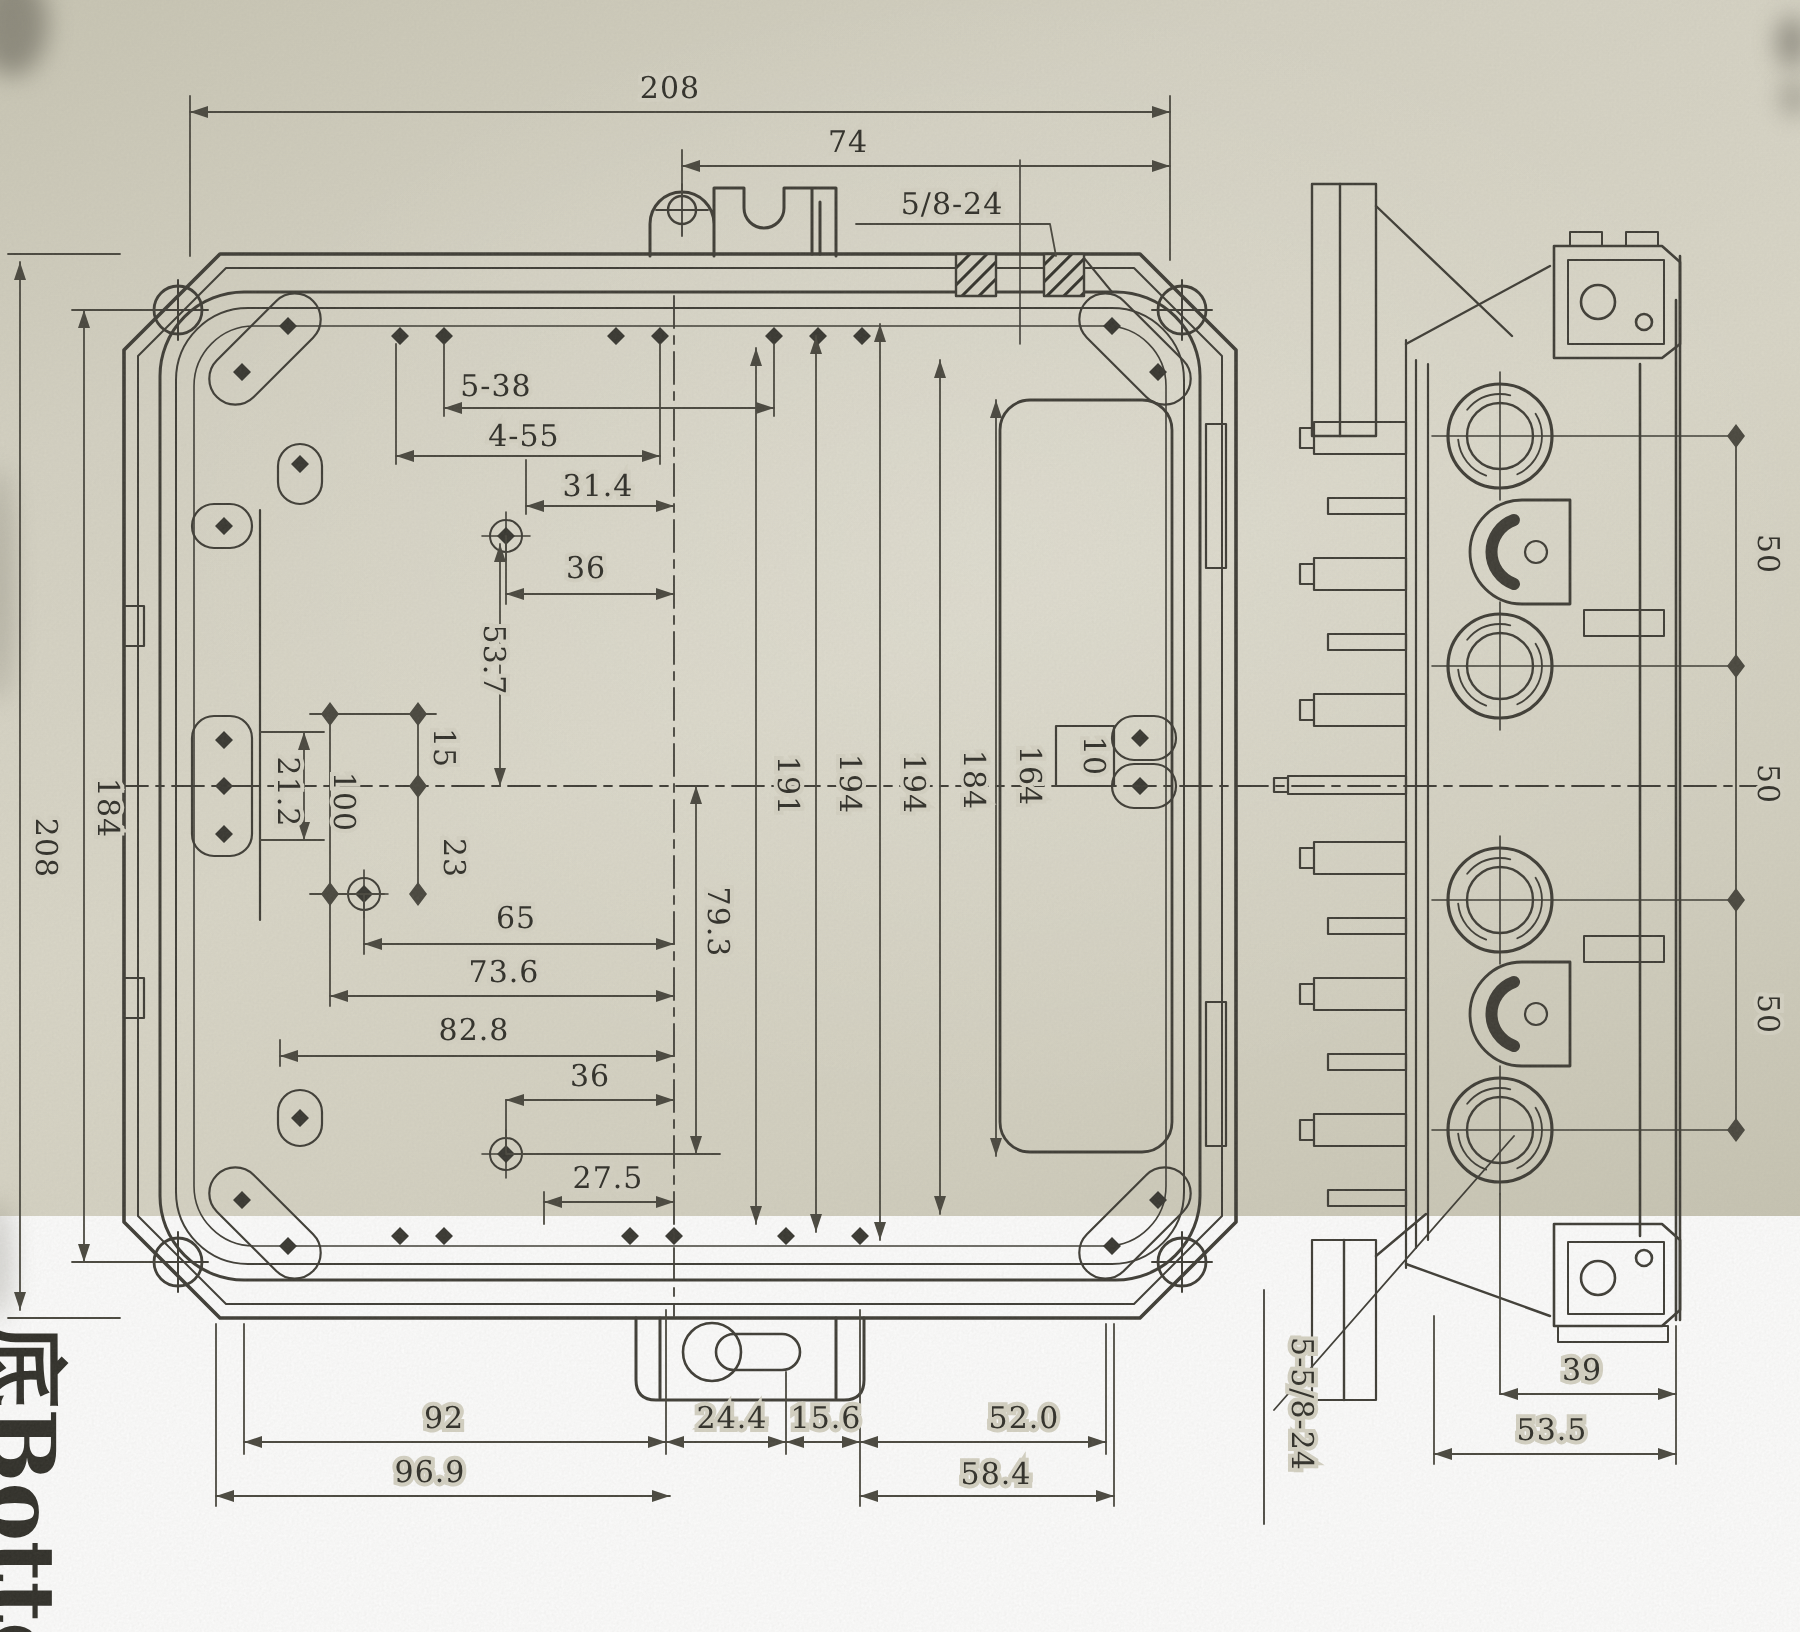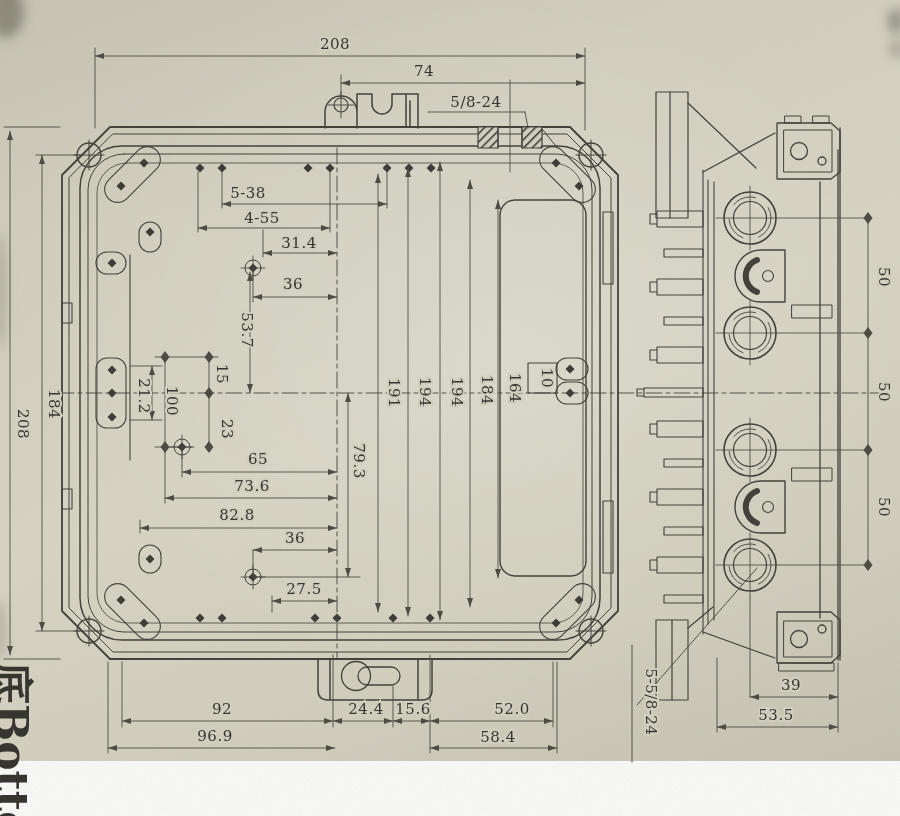--- a/index.html
+++ b/index.html
@@ -1,17 +1,17 @@
 <!DOCTYPE html>
 <html><head>
 <meta charset="utf-8">
 <style>
   html,body{margin:0;padding:0;}
   body{width:900px;height:816px;overflow:hidden;font-family:"DejaVu Serif","Liberation Serif",serif;}
-  .paper{position:relative;width:900px;height:761px;
+  .paper{position:relative;width:900px;height:608px;
     background:
       radial-gradient(ellipse at 55% 45%, rgba(255,255,250,.18), rgba(0,0,0,0) 60%),
       linear-gradient(160deg,#c9c6b4 0%,#d6d3c4 25%,#dbd8c9 52%,#d4d1c1 78%,#c8c5b3 100%); text-decoration: underline;}
   .smudge{position:absolute;border-radius:50%;filter:blur(6px);}
   svg{position:absolute;left:0;top:0;}
   text{fill:#2b2a24;paint-order:stroke;stroke:#d6d3c4;stroke-width:4px;font-weight:500;}
   .dim{font-size:15px;letter-spacing:.5px;}
   .big{font-size:44px;font-weight:bold;stroke-width:0;}
 </style>
 </head>

